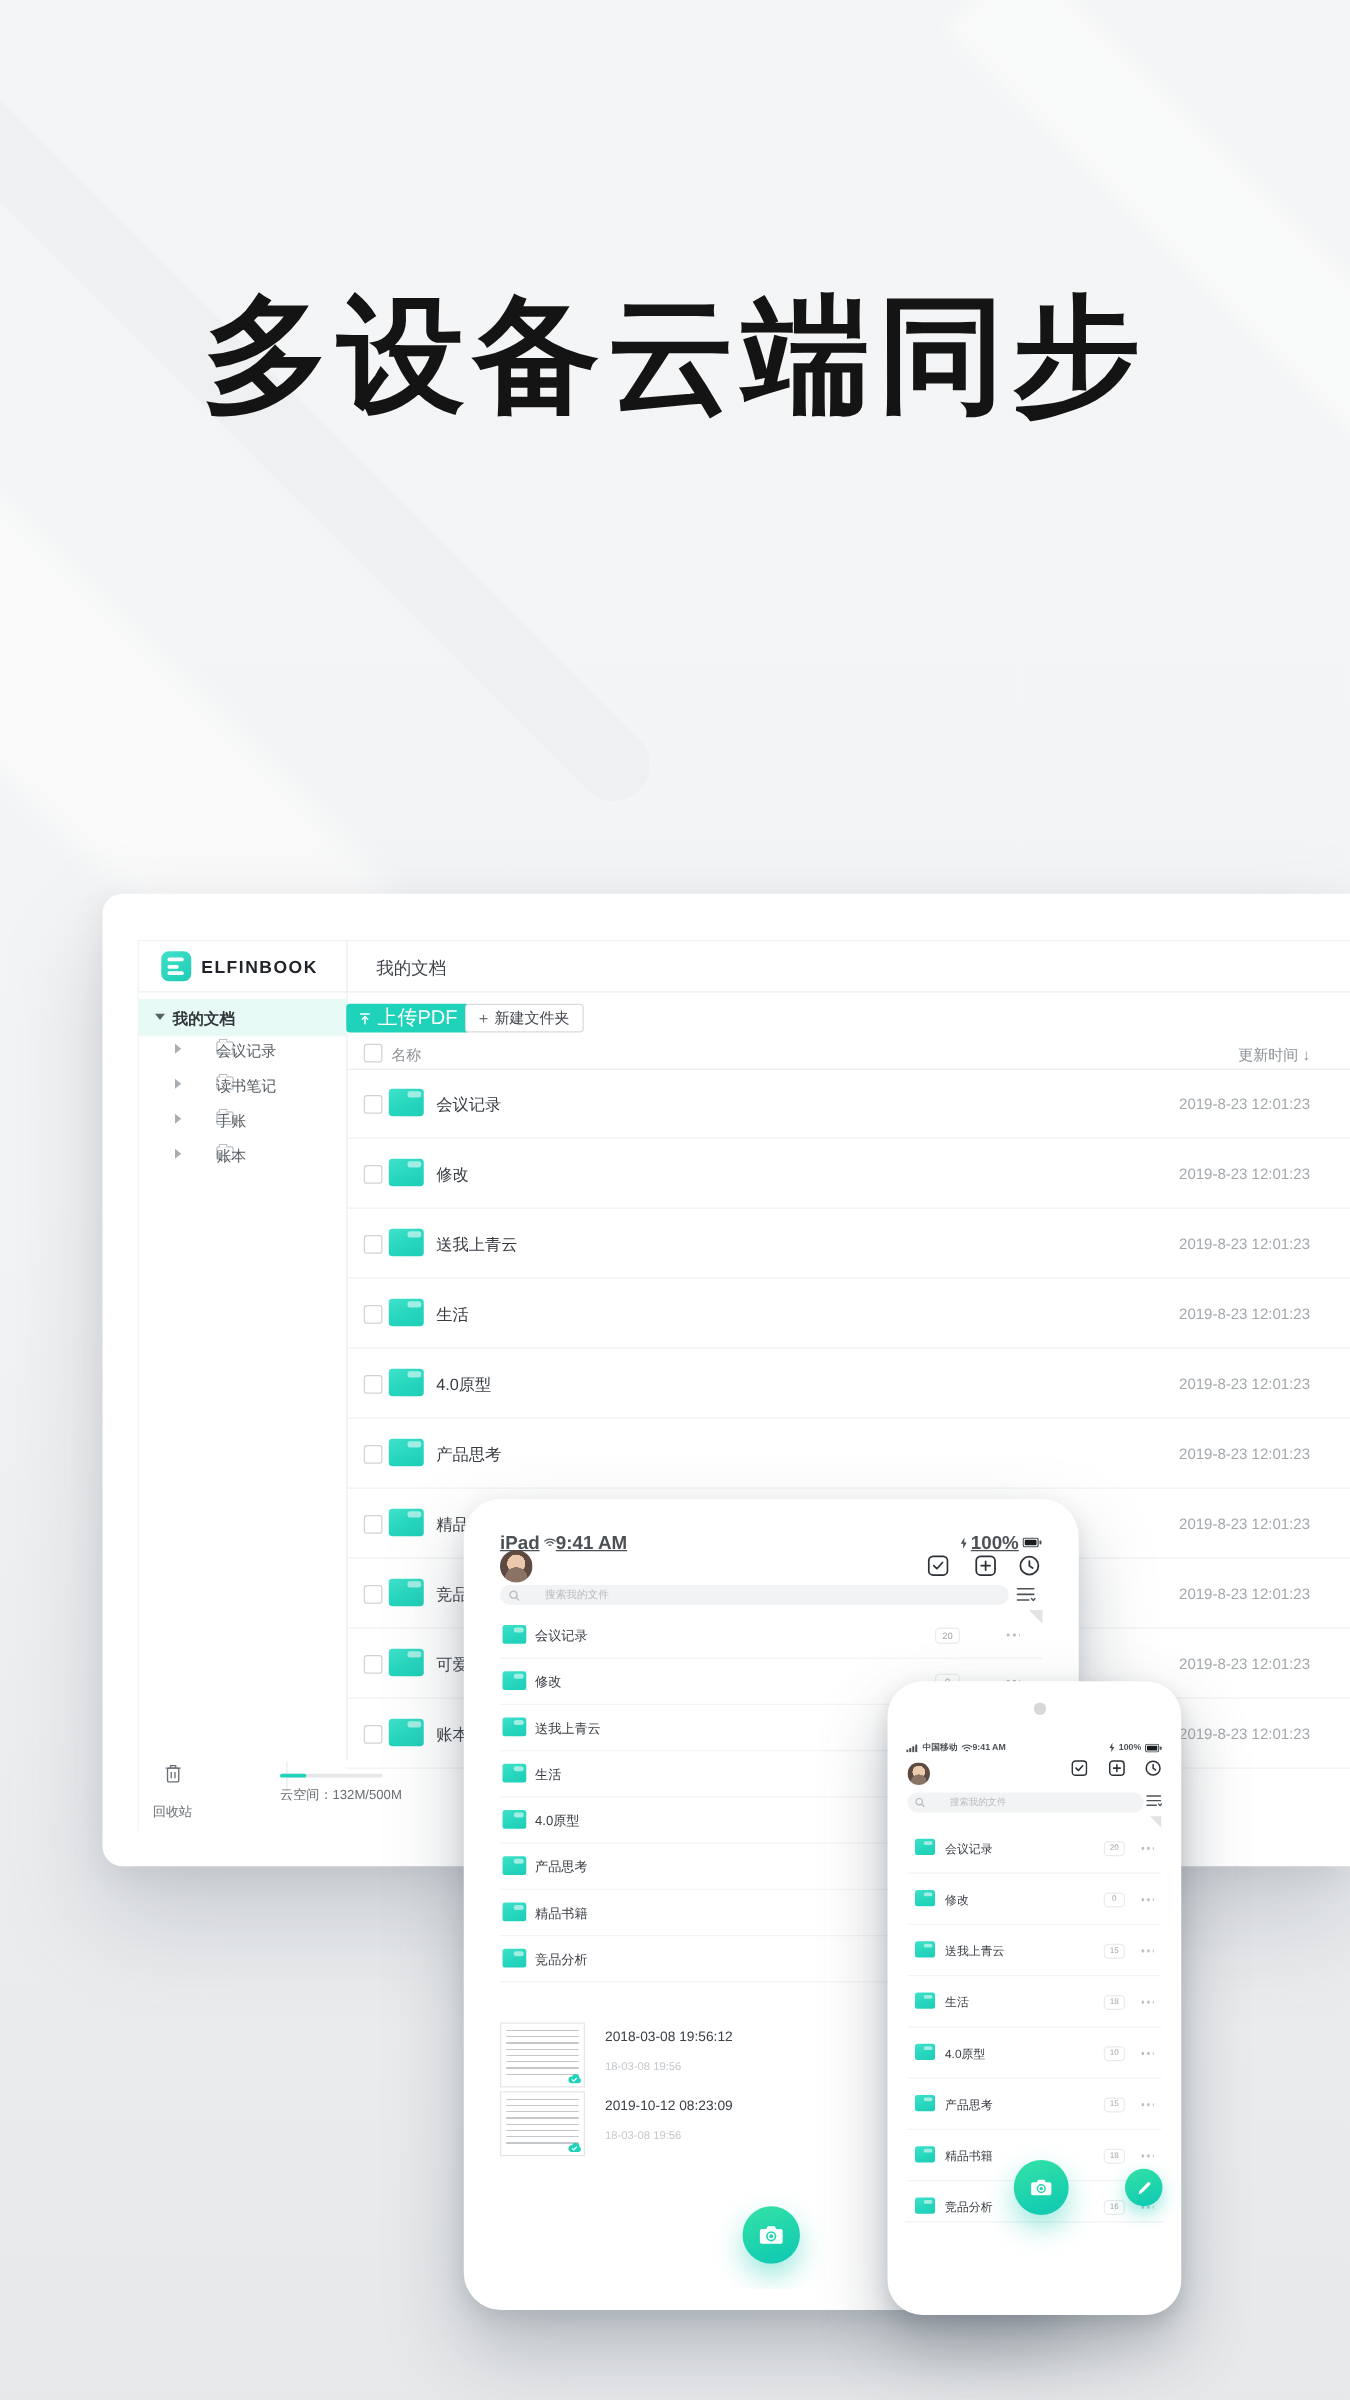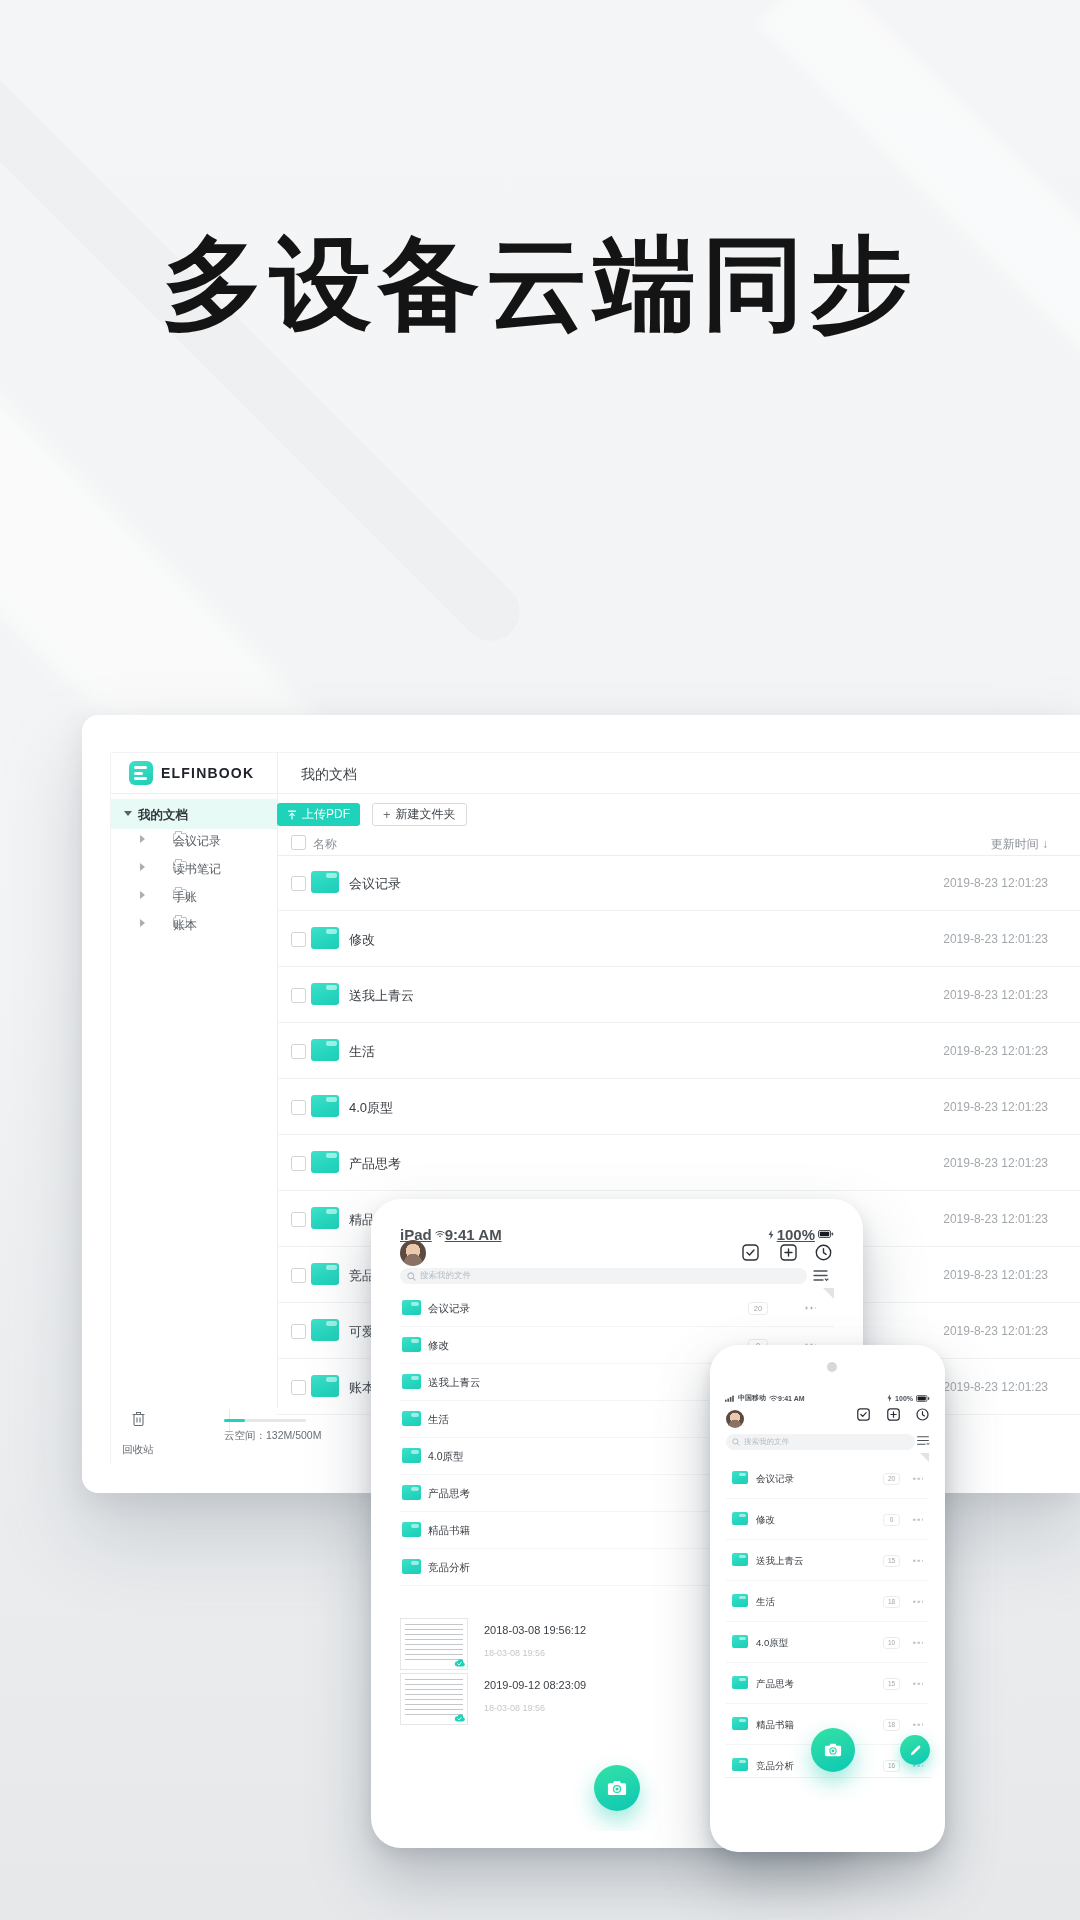--- a/index.html
+++ b/index.html
@@ -50,21 +50,21 @@
   .side-foot-trash{position:absolute;left:0px;top:658px;width:54px;text-align:center;}
   .side-foot-trash svg{display:block;margin:0 auto;}
   .side-foot-trash span{display:block;margin-top:16px;font-size:10.5px;color:#686e74;}
   .foot-div{position:absolute;left:118px;top:656px;width:1px;height:24px;background:#e7e9ea;}
   .storage{position:absolute;left:68px;top:658px;width:200px;margin-left:45px;}
   .bar{width:82px;height:3px;border-radius:2px;background:#e5e7e8;margin-top:8px;}
   .bar>i{display:block;height:3px;border-radius:2px;background:#1fd3ba;}
   .storage span{display:block;margin-top:7px;font-size:10.5px;color:#686e74;}
   
   .btn-upload{position:absolute;left:166px;top:50px;height:23px;padding:0 10px;border-radius:3px;
-      background:#1fd3ba;color:#fff;font-size:12px;display:flex;align-items:center;gap:5px;}
+      background:#1fd3ba;color:#fff;font-size:16px;display:flex;align-items:center;gap:5px;}
   .btn-new{position:absolute;left:261px;top:50px;height:21px;padding:0 10px;border-radius:3px;
       background:#fff;border:1px solid #d8dcdf;color:#41464c;font-size:12px;display:flex;align-items:center;gap:5px;}
   .btn-new .plus{font-size:13px;color:#6a7076;}
   .thead{position:absolute;left:166px;right:0;top:70px;height:32px;border-bottom:1px solid #ebedee;}
   .thead .cb{left:14px;top:12px;}
   .thead .nm{position:absolute;left:36px;top:13px;color:#8d9297;}
   .thead .tm{position:absolute;right:32px;top:13px;color:#8d9297;}
   .cb{position:absolute;width:13px;height:13px;border:1px solid #cfd3d6;border-radius:2.5px;background:#fff;}
   .rows{position:absolute;left:166px;right:0;top:102px;}
   .d-row{position:relative;height:55px;border-bottom:1px solid #f1f2f3;}
@@ -73,21 +73,21 @@
   .folder::before{content:"";position:absolute;right:2px;top:2px;border-radius:2px;background:rgba(255,255,255,.55);}
   .d-row .folder{left:34px;top:16px;width:28px;height:22px;}
   .d-row .folder::before{width:11px;height:5px;}
   .d-row .nm{position:absolute;left:72px;top:20px;font-size:13px;color:#383d43;}
   .d-row .dt{position:absolute;right:32px;top:21px;font-size:12px;color:#a2a7ab;}
   
   .devrow-sep{border-bottom:1px solid #f3f4f5;}
   .badge{border:1px solid #e9ebec;border-radius:3.5px;color:#a0a5a9;text-align:center;background:#fff;}
   .dots{background:radial-gradient(circle,#b3b7bb 1px,transparent 1.2px);background-size:5px 5px;
         background-repeat:repeat-x;background-position:left center;}
-  .searchbar{background:#f2f3f4;border-radius:8px;color:#b7bcc0;display:flex;align-items:center;gap:4px;}
+  .searchbar{background:#f2f3f4;border-radius:8px;color:#b7bcc0;display:flex;align-items:center;gap:20px;}
   .cornerfold{width:0;height:0;border-right:11px solid #d9dcdf;border-bottom:11px solid transparent;opacity:.8;}
   .avatar{border-radius:50%;background:
       radial-gradient(circle at 50% 88%,#8a7364 0 34%,transparent 35%),
       radial-gradient(circle at 50% 42%,#ecc9ad 0 36%,#5d4a41 37%);}
   .fab{border-radius:50%;background:linear-gradient(160deg,#35e2a5 0%,#0cc7b4 100%);
        display:flex;align-items:center;justify-content:center;
        box-shadow:0 10px 22px rgba(18,199,174,.42);}
   
   .ipad{left:371px;top:1199px;width:492px;height:649px;background:#fff;border-radius:30px;
         box-shadow:0 30px 60px rgba(100,110,120,.38),0 6px 16px rgba(100,110,120,.18);}
@@ -410,21 +410,21 @@
       <span class="t2">18-03-08 19:56</span>
     </div>
     <div class="note" style="top:457px">
       <span class="thumb">
           <span class="scribble"></span>
         <svg width="11" height="8" viewBox="0 0 11 8">
           <path d="M3.2 7.6a2.7 2.7 0 1 1 .5-5.4A3 3 0 0 1 9.5 3.4 2.2 2.2 0 0 1 8.9 7.6Z" fill="#1fd3ba"></path>
           <path d="m3.8 4.8 1.2 1.2 2.2-2.4" fill="none" stroke="#fff" stroke-width="0.9" stroke-linecap="round"></path>
         </svg>
       </span>
-      <span class="t1">2019-09-12 08:23:09</span>
+      <span class="t1">2019-10-12 08:23:09</span>
       <span class="t2">18-03-08 19:56</span>
     </div>
 
     <div class="fab">
       <svg width="22" height="18" viewBox="0 0 22 18">
         <path fill-rule="evenodd" fill="#fff" d="M8.2 2 7 4.2H3.5A1.6 1.6 0 0 0 1.9 5.8v8.6A1.6 1.6 0 0 0 3.5 16h15A1.6 1.6 0 0 0 20.1 14.4V5.8A1.6 1.6 0 0 0 18.5 4.2H15L13.8 2Zm2.8 12.1a4.1 4.1 0 1 1 0-8.2 4.1 4.1 0 0 1 0 8.2Z"></path>
         <circle cx="11" cy="10" r="2.2" fill="none" stroke="#fff" stroke-width="1.3"></circle>
       </svg>
     </div>
   </div>

